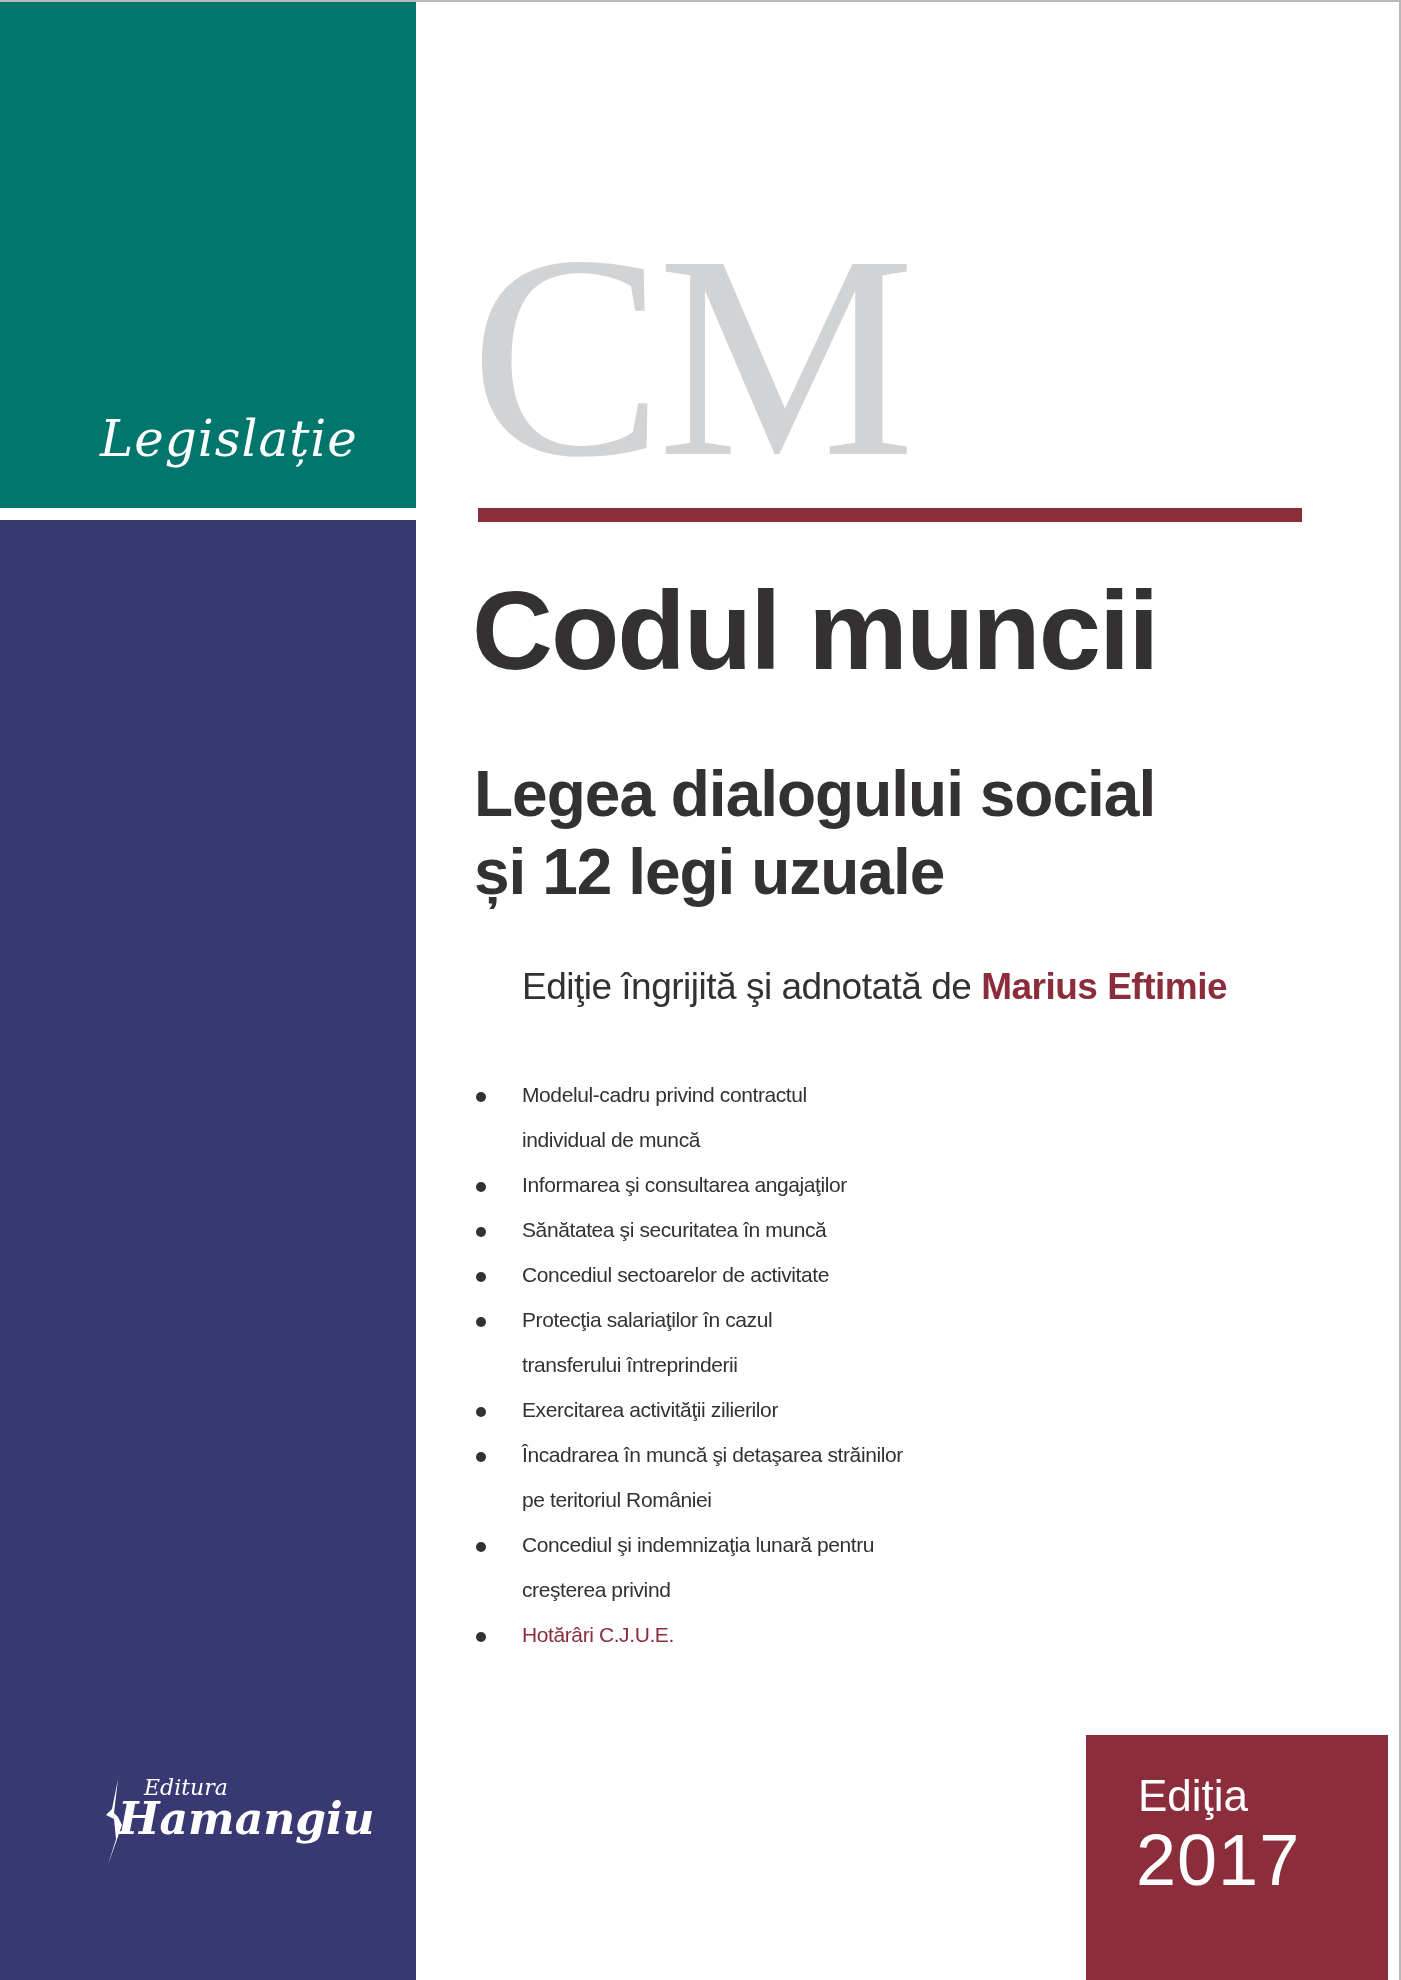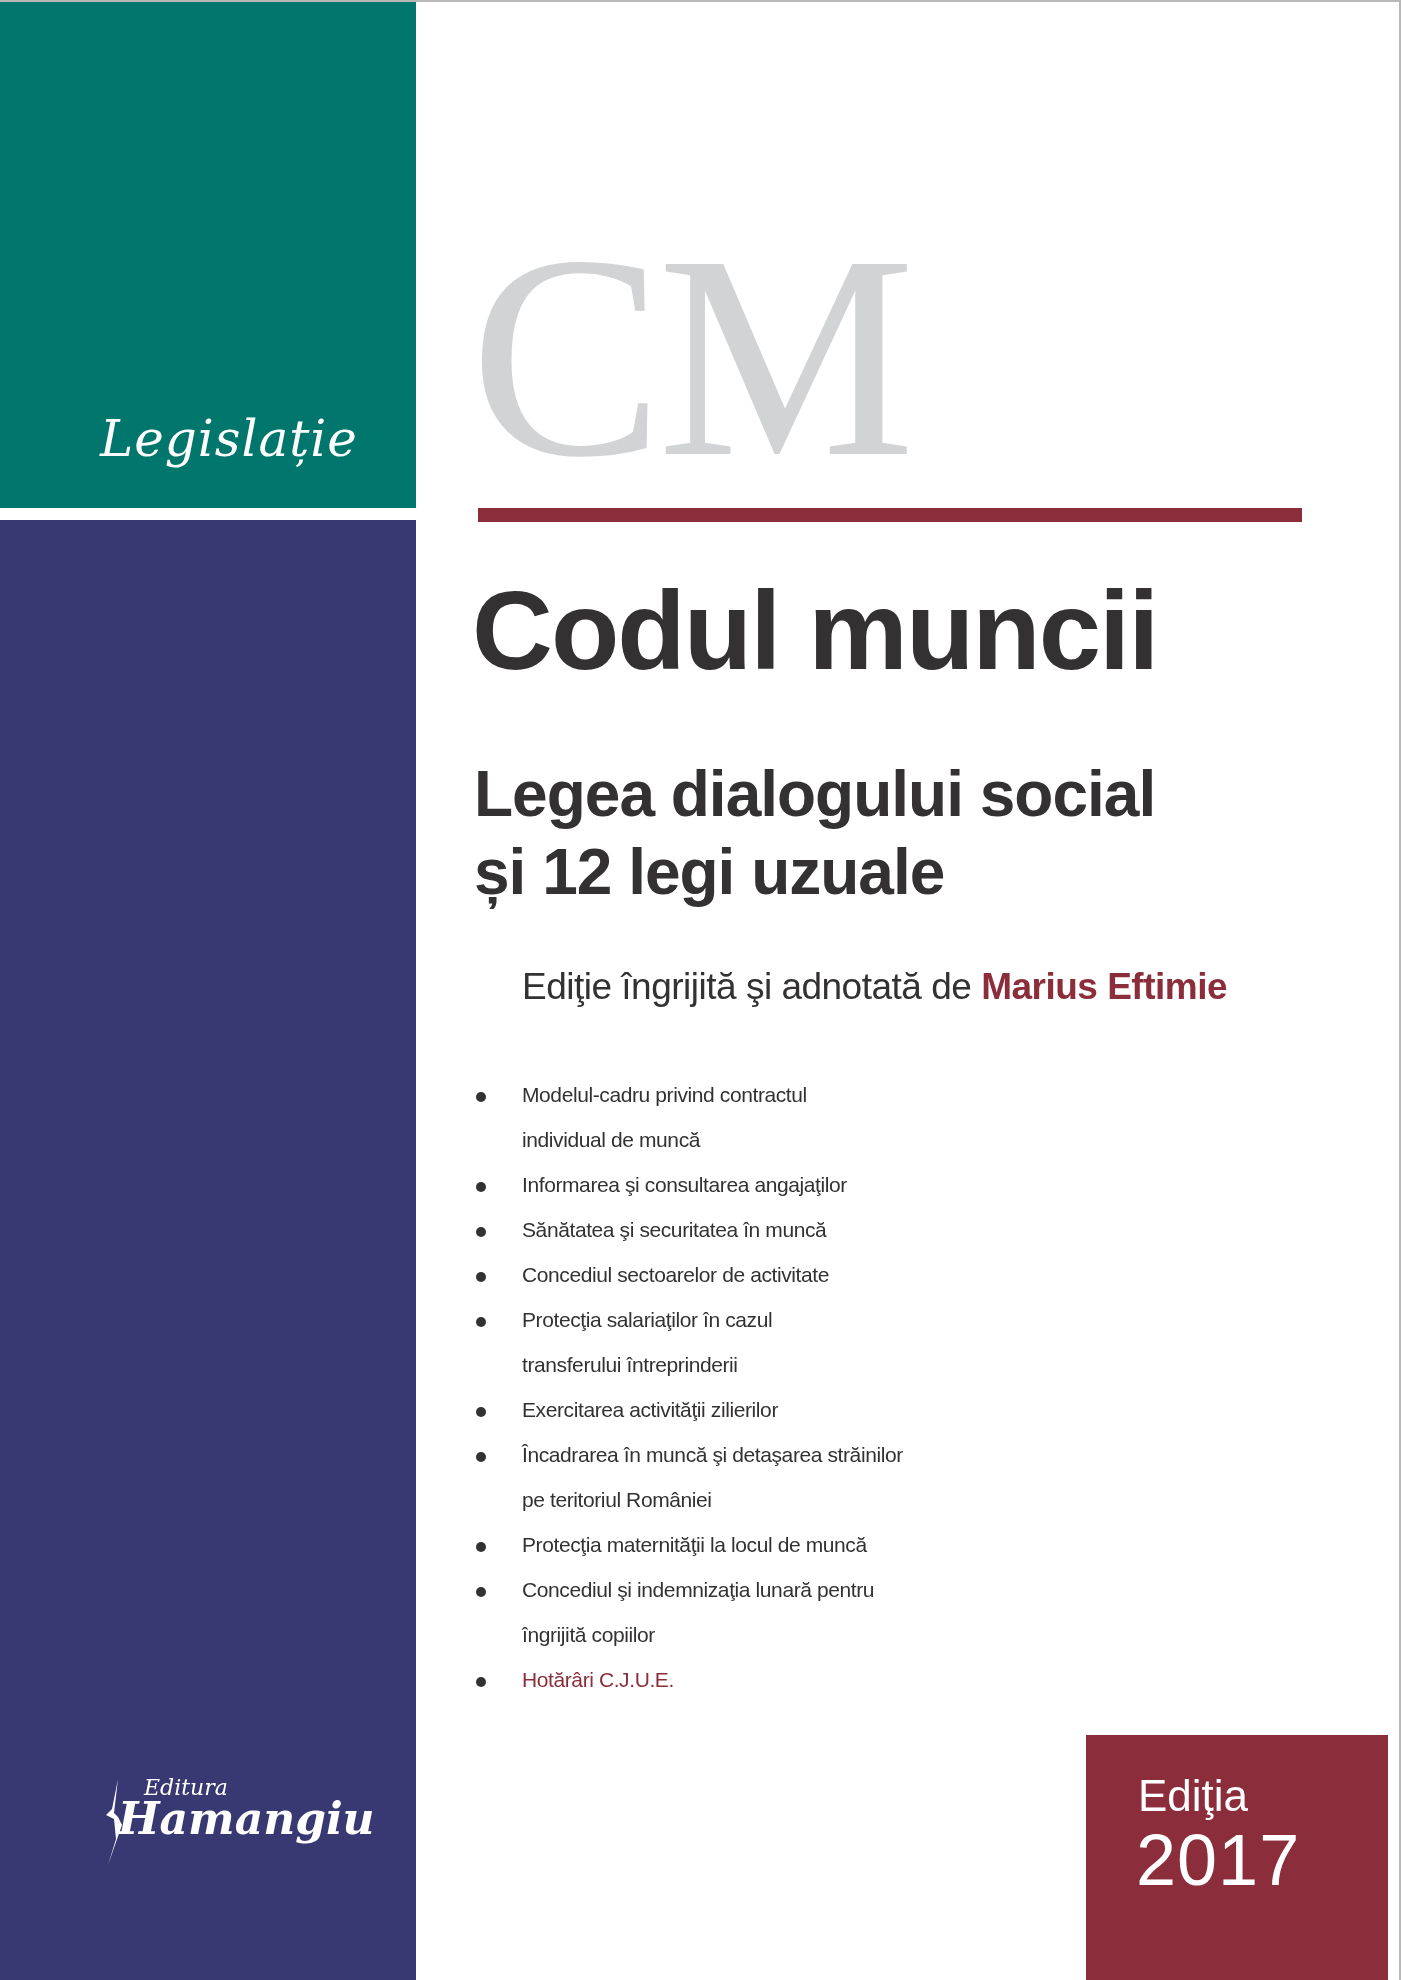--- a/index.html
+++ b/index.html
@@ -53,22 +53,21 @@
 </div>
 
 <ul class="list">
   <li><span class="bullet"></span><span class="txt"><span>Modelul-cadru privind contractul</span><br><span>individual de muncă</span></span></li>
   <li><span class="bullet"></span><span class="txt">Informarea şi consultarea angajaţilor</span></li>
   <li><span class="bullet"></span><span class="txt">Sănătatea şi securitatea în muncă</span></li>
   <li><span class="bullet"></span><span class="txt">Concediul sectoarelor de activitate</span></li>
   <li><span class="bullet"></span><span class="txt"><span>Protecţia salariaţilor în cazul</span><br><span>transferului întreprinderii</span></span></li>
   <li><span class="bullet"></span><span class="txt">Exercitarea activităţii zilierilor</span></li>
   <li><span class="bullet"></span><span class="txt"><span>Încadrarea în muncă şi detaşarea străinilor</span><br><span>pe teritoriul României</span></span></li>
-  <li><span class="bullet"></span><span class="txt">Protecţia maternităţii la locul de muncă</span></li>
-  <li><span class="bullet"></span><span class="txt"><span>Concediul şi indemnizaţia lunară pentru</span><br><span>îngrijită copiilor</span></span></li>
+  <li><span class="bullet"></span><span class="txt"><span>Concediul şi indemnizaţia lunară pentru</span><br><span>creşterea privind</span></span></li>
   <li class="accent"><span class="bullet"></span><span class="txt">Hotărâri C.J.U.E.</span></li>
 </ul>
 
 <div class="logo">
   <svg class="quill" width="20" height="90" viewBox="0 0 20 90">
     <path d="M14 0 L8 30 L2 36 L10 40 L12 60 L4 86 L18 46 L14 38 L10 34 Z" fill="#ffffff"></path>
   </svg>
   <span class="small">Editura</span>
   <span class="big">Hamangiu</span>
 </div>

